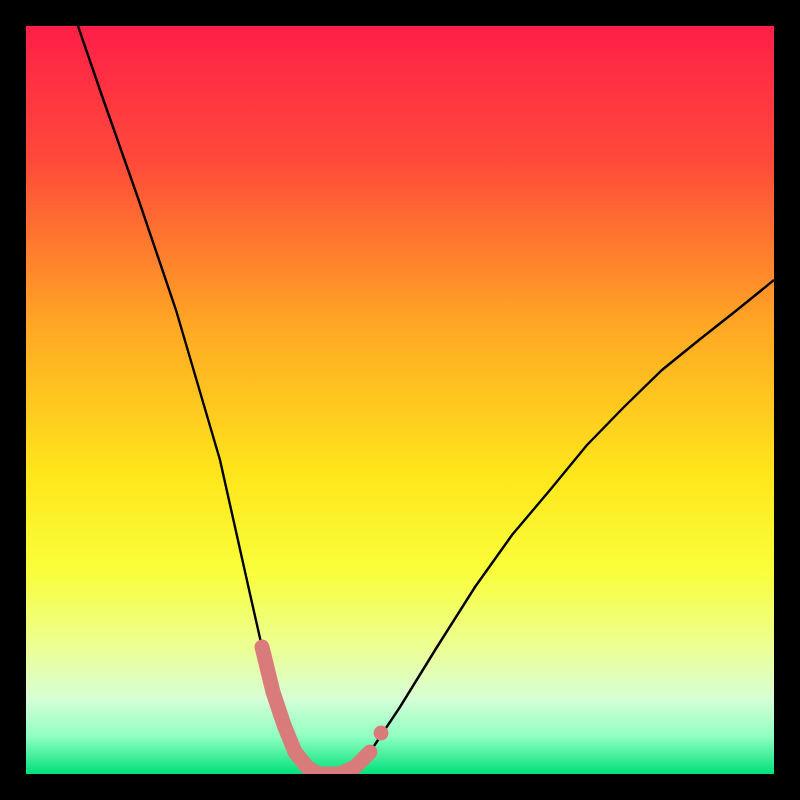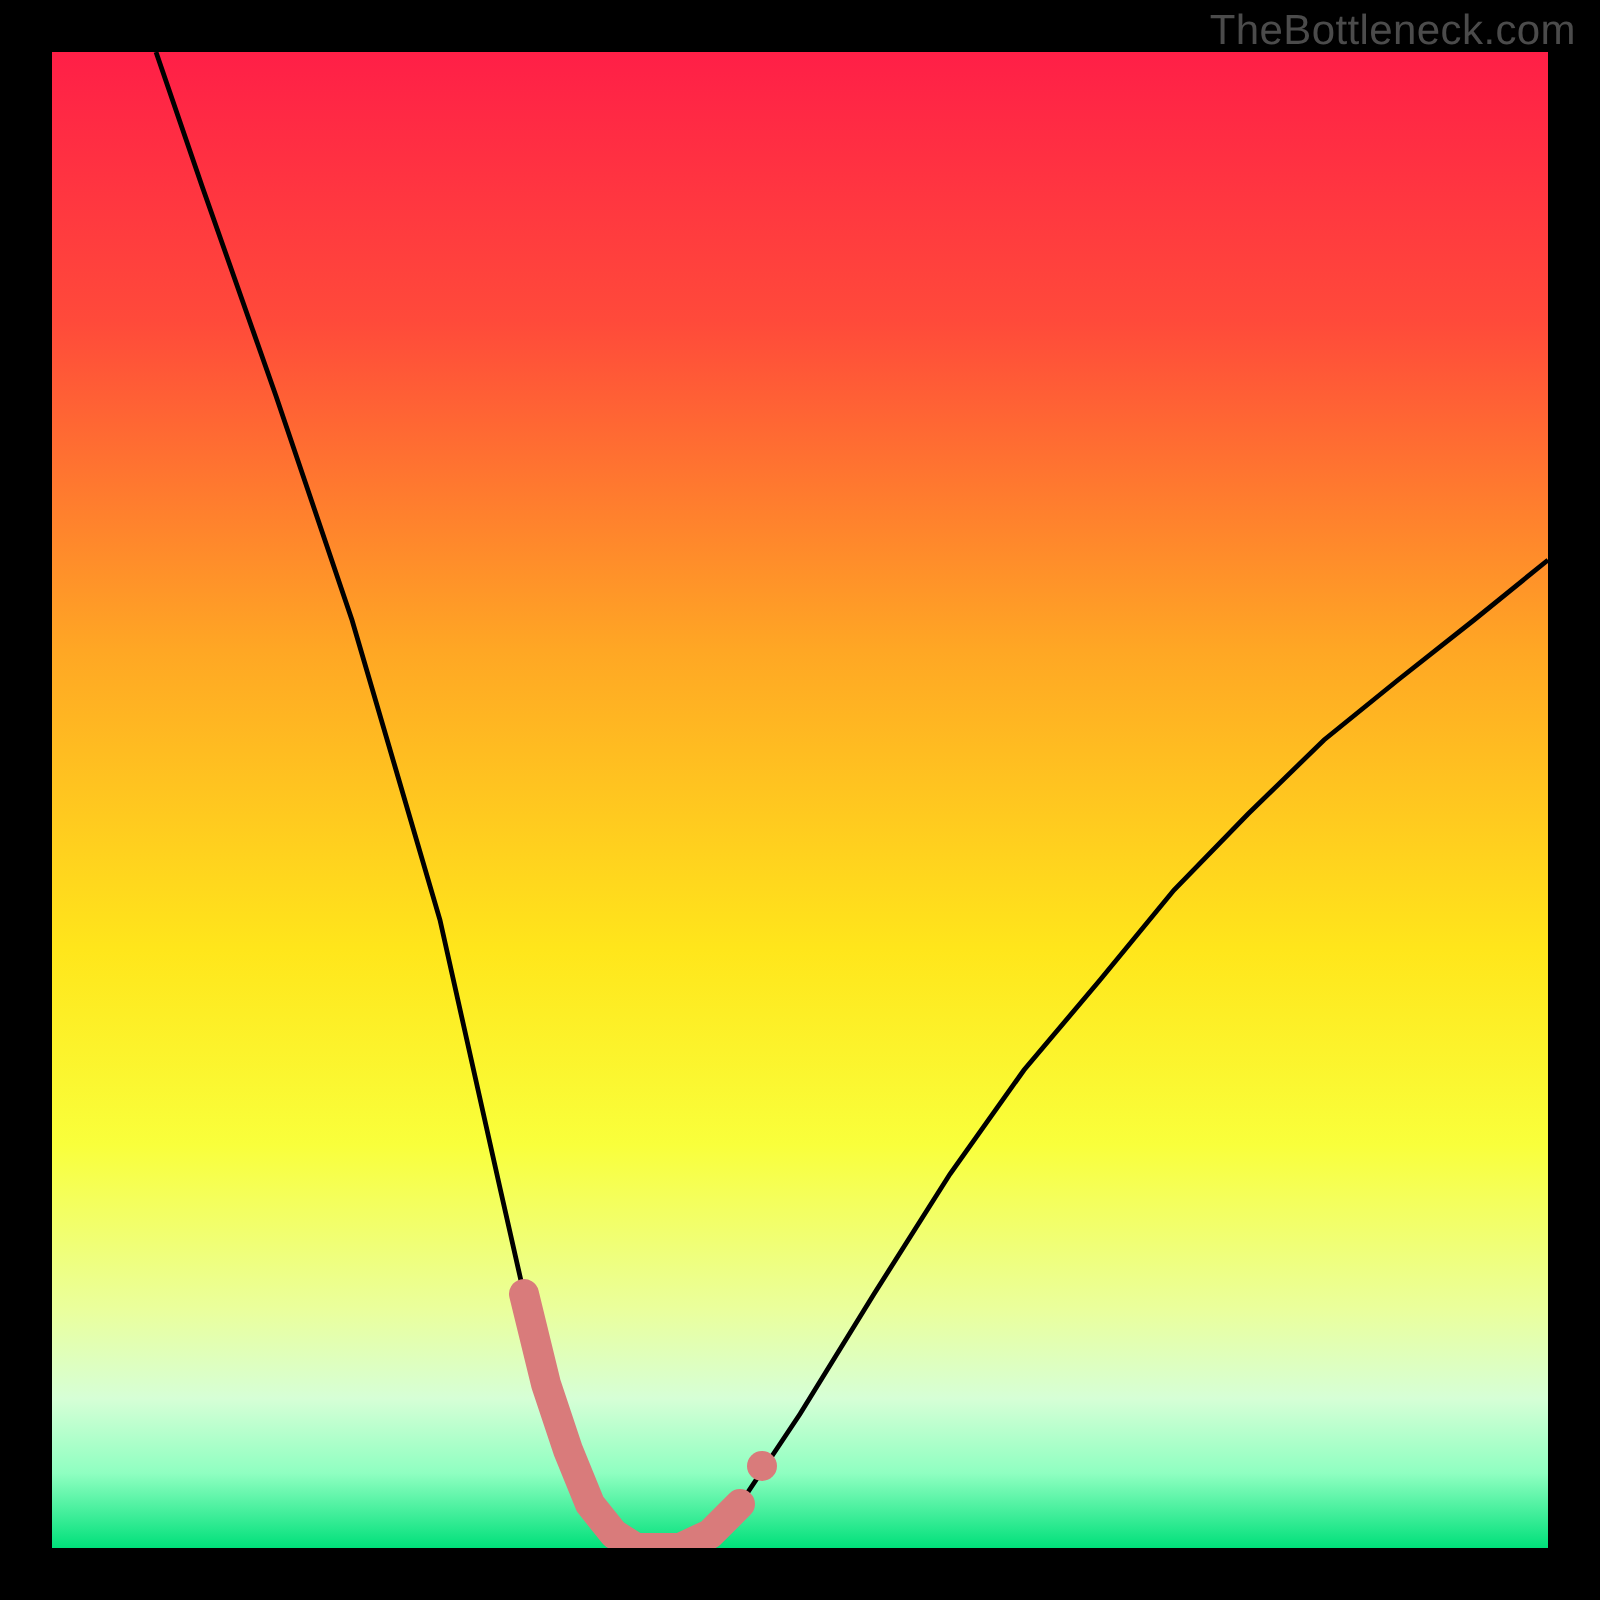--- a/index.html
+++ b/index.html
@@ -113,15 +113,14 @@
                L 292 748
                L 314 748
                L 329 741
                L 344 726" fill="none" stroke="#d97b7b" stroke-width="15" stroke-linecap="round" stroke-linejoin="round"></path>
 
       <circle cx="355" cy="707" r="7.5" fill="#d97b7b"></circle>
     </svg>
 
   </div>
 
-  <div class="watermark">TheBottleneck.com</div>
 
 </div>
 
 </body></html>

